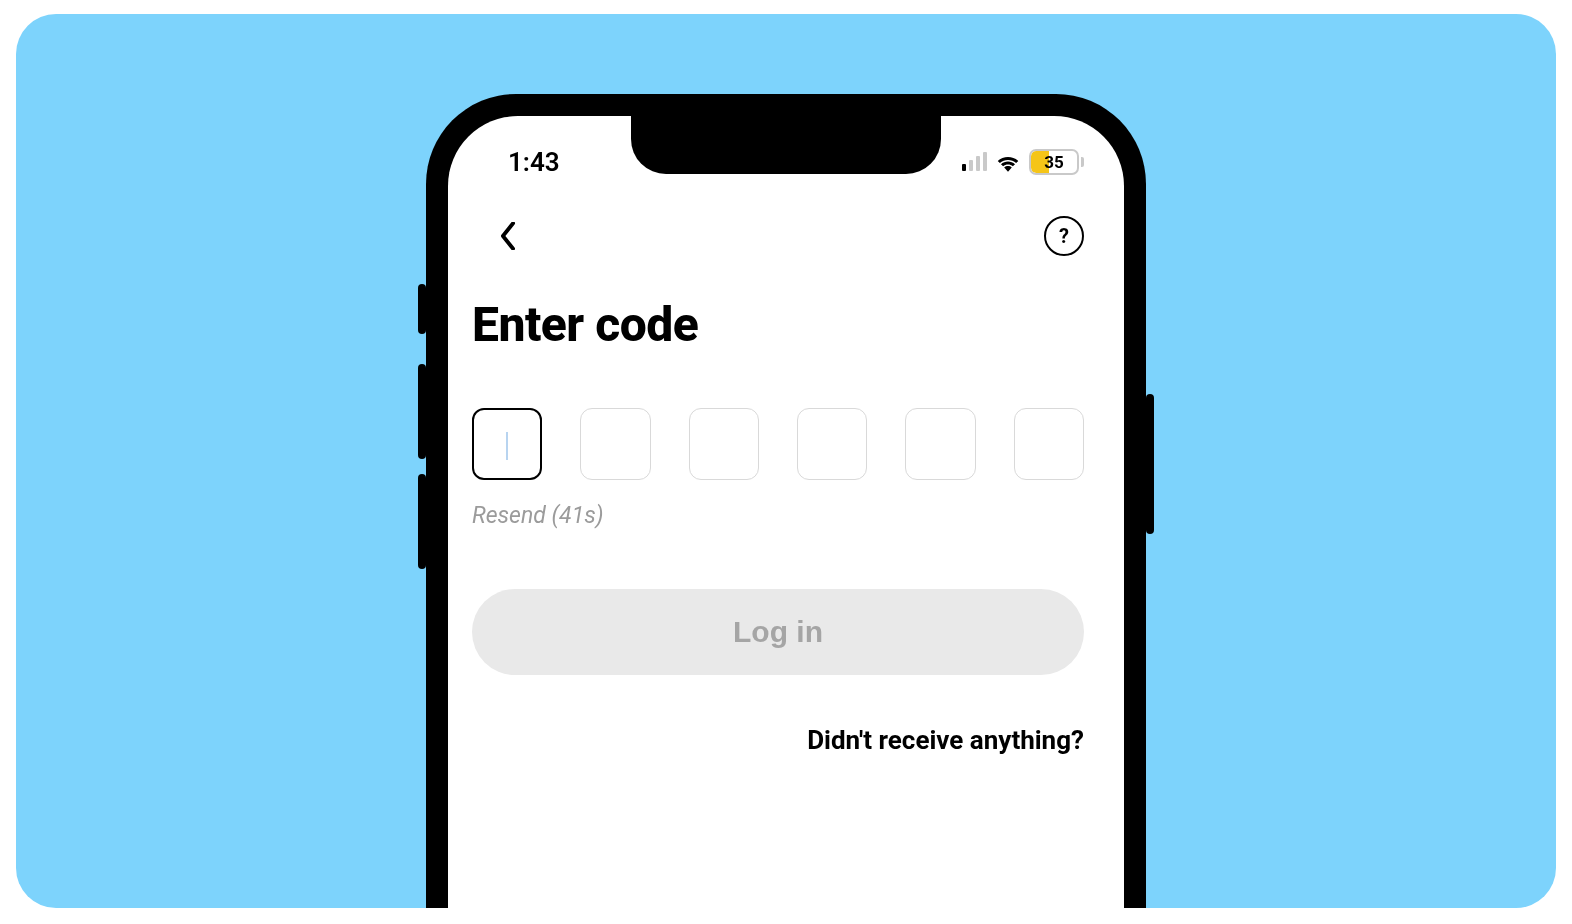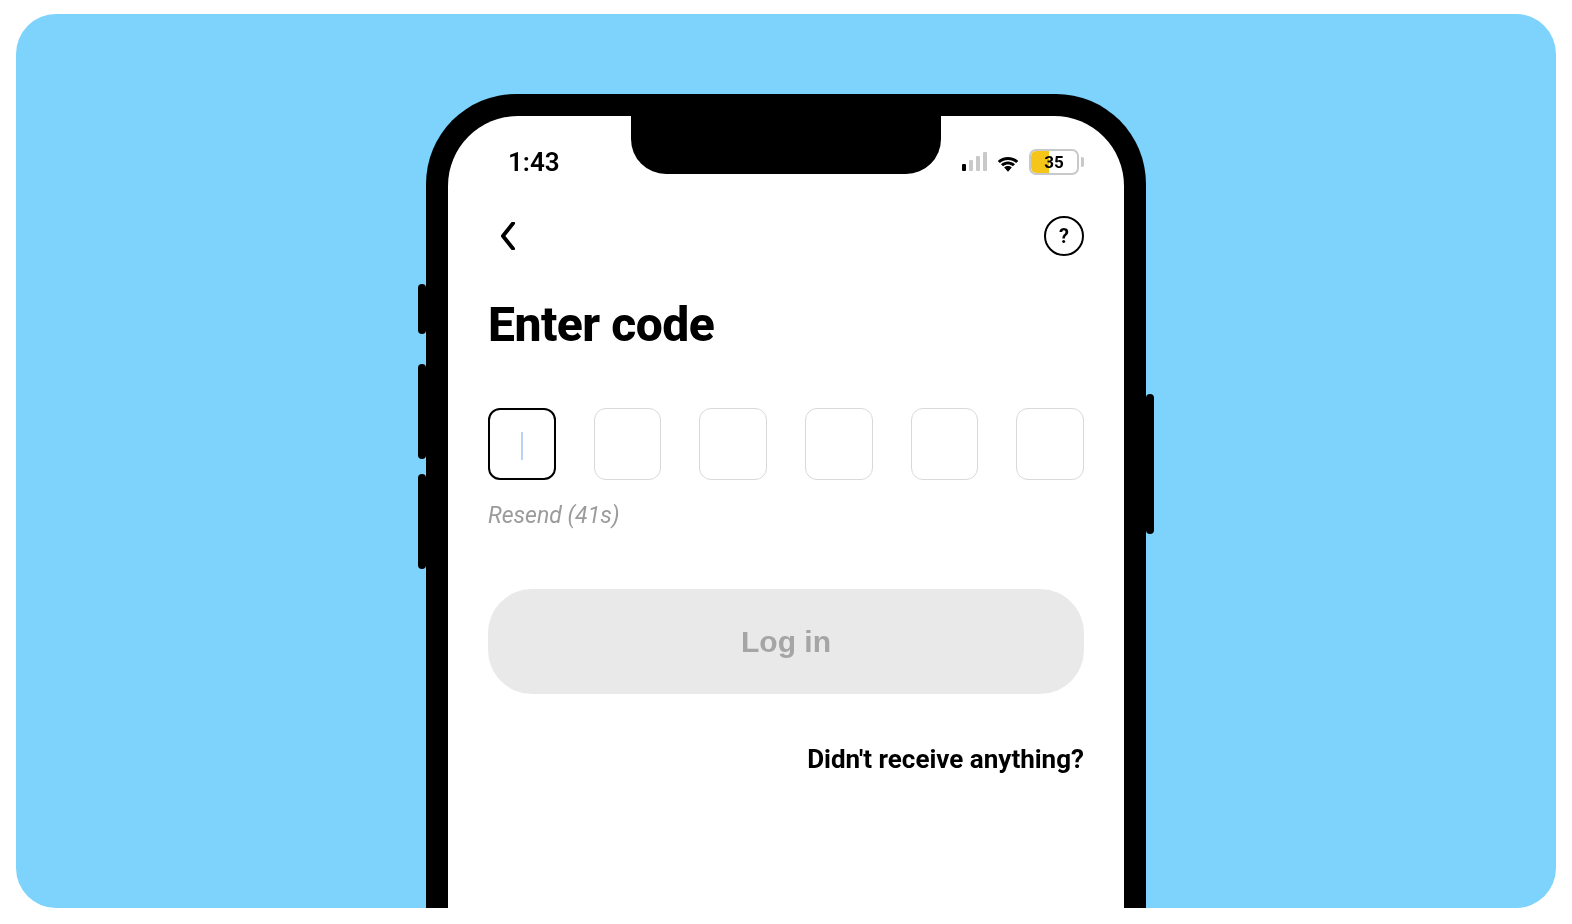--- a/index.html
+++ b/index.html
@@ -150,21 +150,21 @@
   }
   .help-btn {
     border: 2.5px solid #000;
     border-radius: 50%;
     font-size: 20px;
     font-weight: 700;
   }
 
   
   .content {
-    padding: 40px 40px 0 40px;
+    padding: 40px 40px 0 24px;
   }
   .title {
     font-size: 48px;
     font-weight: 800;
     color: #000;
     letter-spacing: -0.5px;
   }
   .subtitle {
     margin-top: 18px;
     font-size: 28px;
@@ -201,21 +201,21 @@
   .resend {
     margin-top: 22px;
     font-size: 23px;
     color: #9b9b9b;
     font-weight: 400;
     font-style: italic;
   }
   .login-btn {
     margin-top: 60px;
     width: 100%;
-    height: 105px;
+    height: 86px;
     background: #e9e9e9;
     border: none;
     border-radius: 44px;
     font-size: 30px;
     font-weight: 600;
     color: #a5a5a5;
     cursor: pointer;
   }
   .didnt-receive {
     margin-top: 50px;

